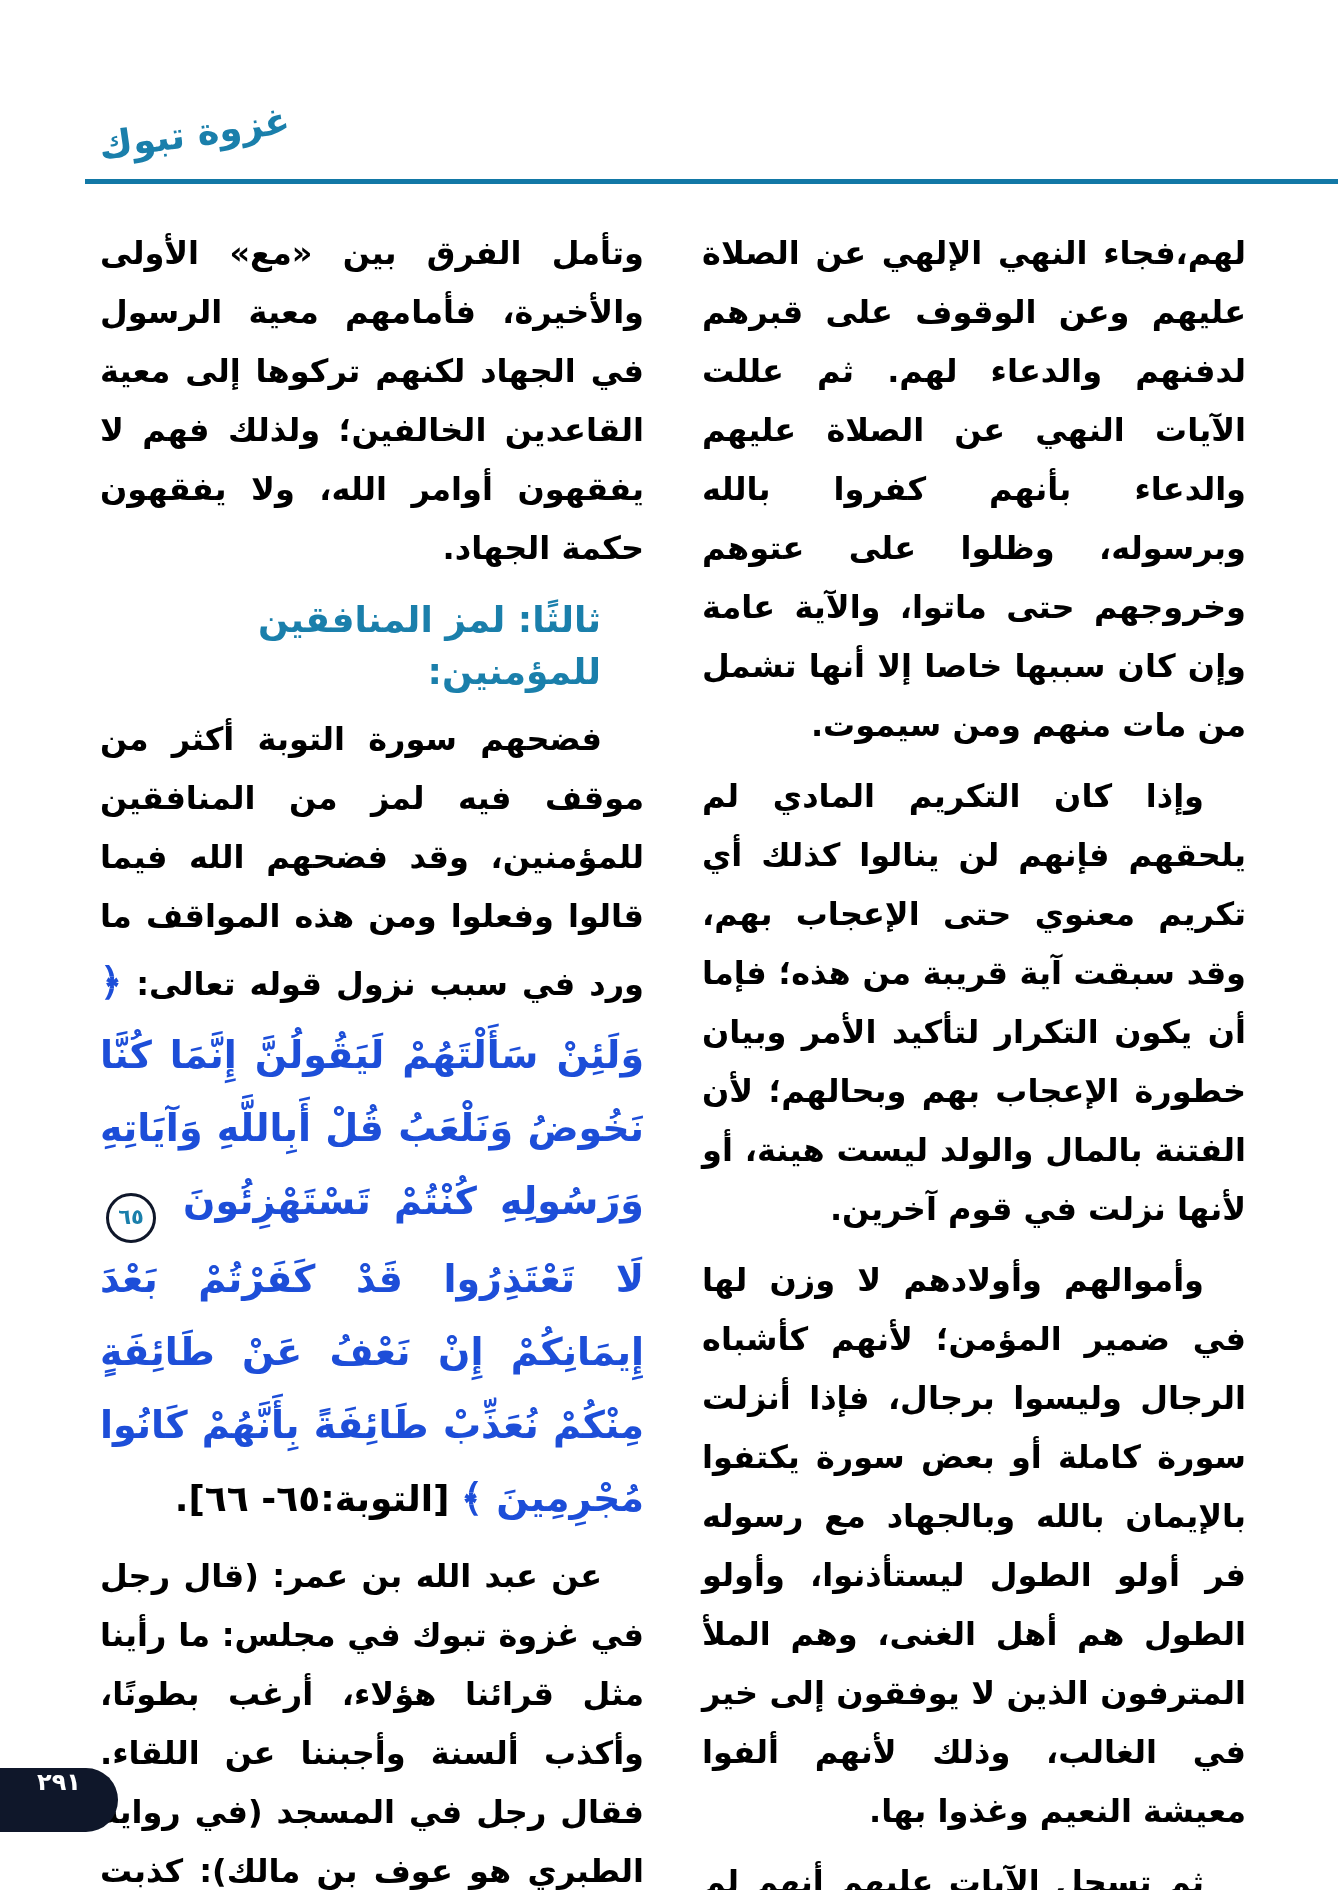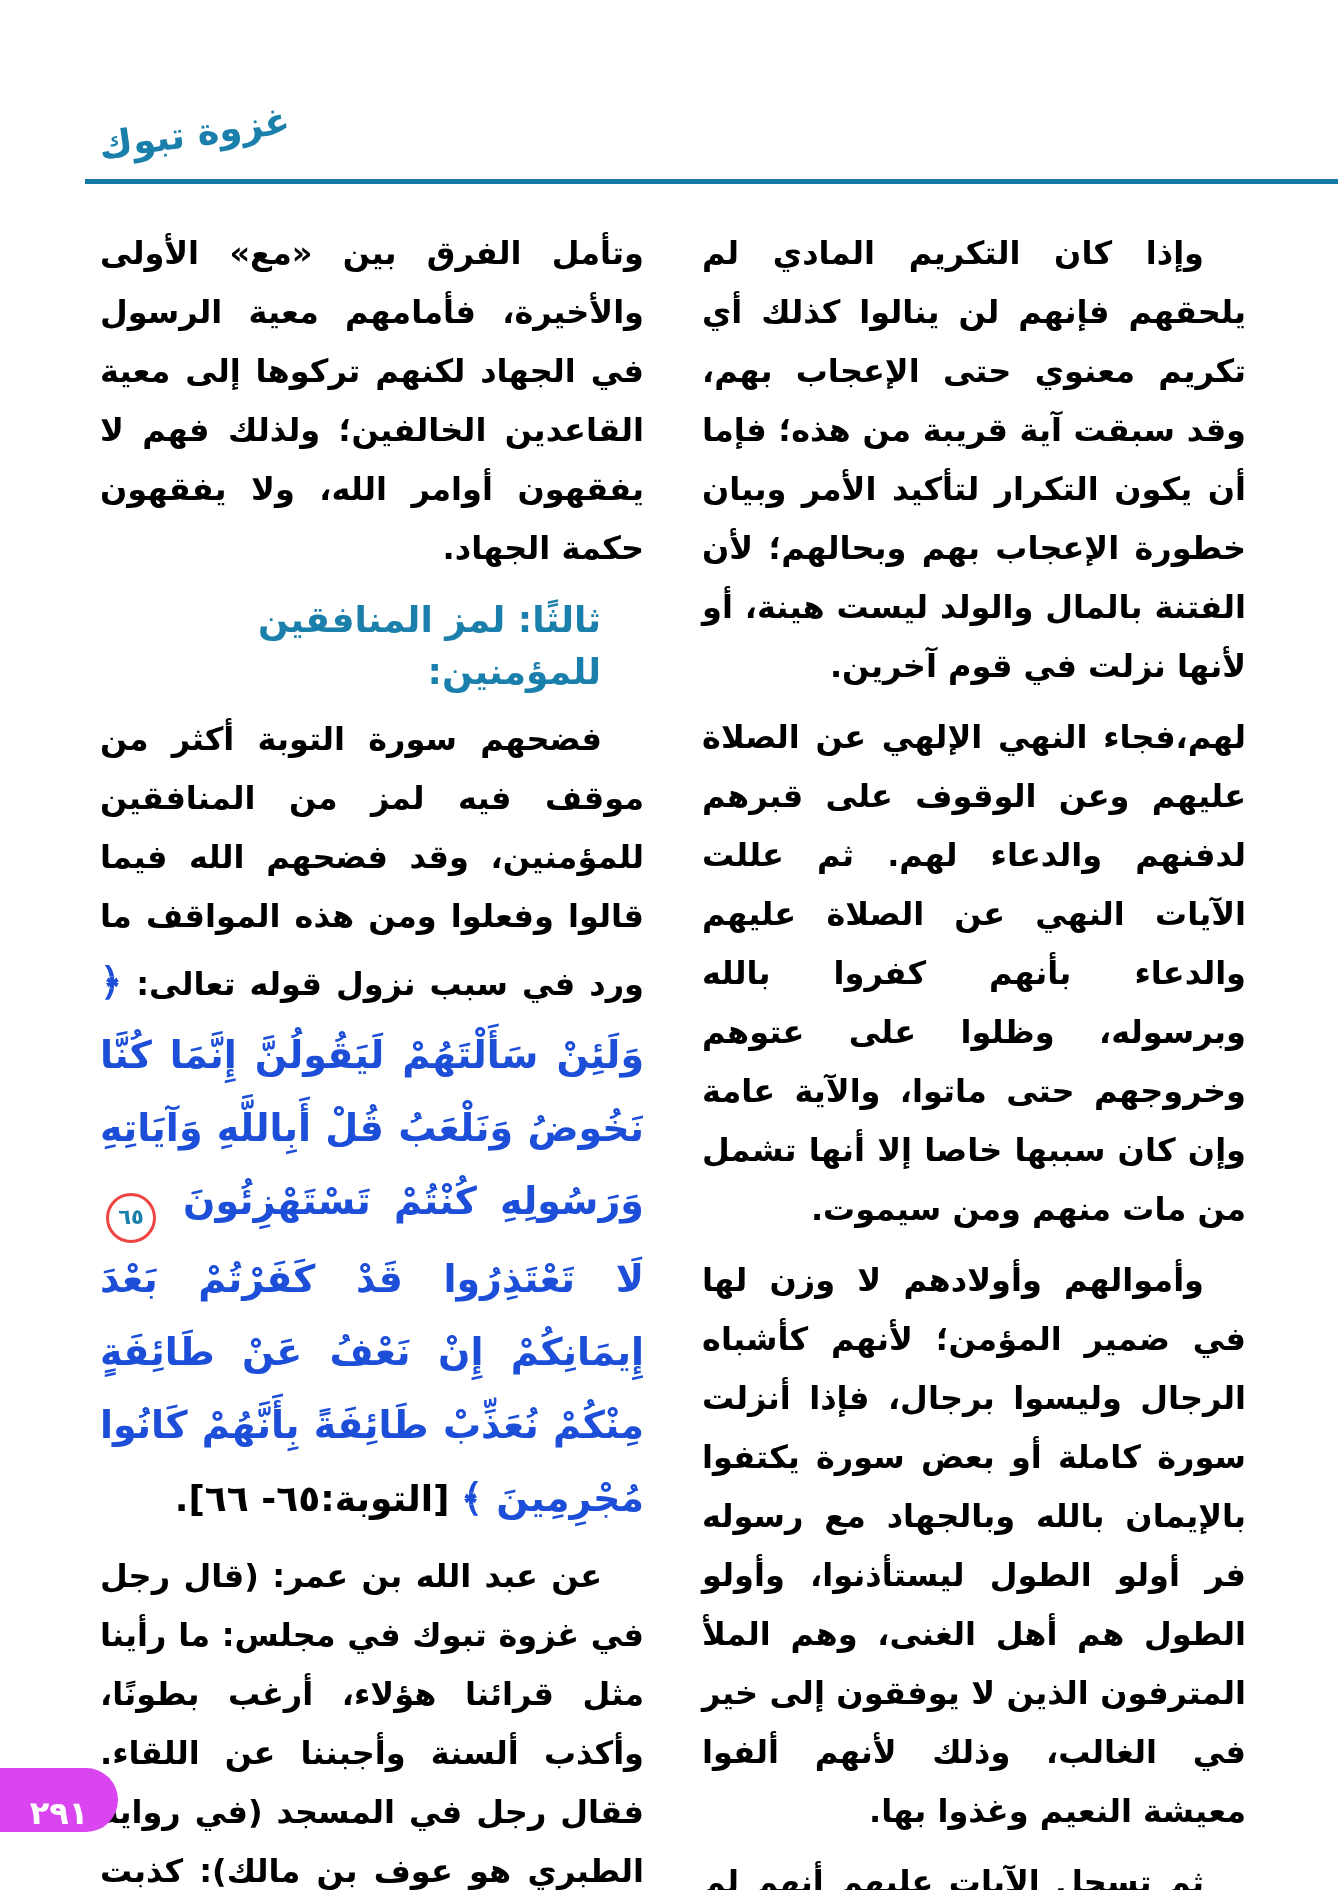--- a/index.html
+++ b/index.html
@@ -38,53 +38,53 @@
   .section-heading{
     margin:16px 55px 10px 0;
     color:#1a7fab;font-size:36px;font-weight:bold;line-height:1.45;text-align:right;
   }
   .quran{
     color:#1d4ed8;font-size:38px;font-weight:bold;line-height:73px;
   }
   .ayah-circle{
     display:inline-flex;align-items:center;justify-content:center;
     width:44px;height:44px;margin:0 6px;
-    border:3px solid #ef4444;border-radius:50%;
+    border:3px solid #0f172a;border-radius:50%;
     color:#1a7fab;font-size:21px;font-weight:bold;
     vertical-align:-10px;text-indent:0;
   }
   .verse-ref{color:#000;font-size:36px;font-weight:bold;}
   
   .page-badge{
     position:absolute;left:0;top:1768px;
     width:118px;height:64px;
-    background:#d946ef;border-radius:0 34px 34px 0;
-    display:flex;align-items:flex-end;justify-content:center;
-    color:#ffffff;font-size:32px;font-weight:bold;
+    background:#0f172a;border-radius:0 34px 34px 0;
+    display:flex;align-items:flex-start;justify-content:center;
+    color:#ffffff;font-size:24px;font-weight:bold;
   }
   .site-url{
     position:absolute;left:152px;top:1782px;
     color:#1a7fab;font-size:29px;font-weight:bold;
     direction:ltr;letter-spacing:1px;
   }
 </style>
 </head>
 <body>
 
 <div class="page">
 
   <div class="calligraphy-title">غزوة تبوك</div>
 
   <div class="header-rule"></div>
 
   <main class="columns">
 
     <section class="col">
+      <p class="body-p no-indent">لهم،فجاء النهي الإلهي عن الصلاة عليهم وعن الوقوف على قبرهم لدفنهم والدعاء لهم. ثم عللت الآيات النهي عن الصلاة عليهم والدعاء بأنهم كفروا بالله وبرسوله، وظلوا على عتوهم وخروجهم حتى ماتوا، والآية عامة وإن كان سببها خاصا إلا أنها تشمل من مات منهم ومن سيموت.</p>
       <p class="body-p">وإذا كان التكريم المادي لم يلحقهم فإنهم لن ينالوا كذلك أي تكريم معنوي حتى الإعجاب بهم، وقد سبقت آية قريبة من هذه؛ فإما أن يكون التكرار لتأكيد الأمر وبيان خطورة الإعجاب بهم وبحالهم؛ لأن الفتنة بالمال والولد ليست هينة، أو لأنها نزلت في قوم آخرين.</p>
-      <p class="body-p no-indent">لهم،فجاء النهي الإلهي عن الصلاة عليهم وعن الوقوف على قبرهم لدفنهم والدعاء لهم. ثم عللت الآيات النهي عن الصلاة عليهم والدعاء بأنهم كفروا بالله وبرسوله، وظلوا على عتوهم وخروجهم حتى ماتوا، والآية عامة وإن كان سببها خاصا إلا أنها تشمل من مات منهم ومن سيموت.</p>
       <p class="body-p">وأموالهم وأولادهم لا وزن لها في ضمير المؤمن؛ لأنهم كأشباه الرجال وليسوا برجال، فإذا أنزلت سورة كاملة أو بعض سورة يكتفوا بالإيمان بالله وبالجهاد مع رسوله فر أولو الطول ليستأذنوا، وأولو الطول هم أهل الغنى، وهم الملأ المترفون الذين لا يوفقون إلى خير في الغالب، وذلك لأنهم ألفوا معيشة النعيم وغذوا بها.</p>
       <p class="body-p">ثم تسجل الآيات عليهم أنهم لم يكتفوا بالاستئذان وإنما قالوا: دعنا ننعم مع هؤلاء القاعدين من النساء وغيرهم، فرضوا لأنفسهم بالمهانة، فكان جزاؤهم أن طبع الله على قلوبهم فلا يصل إليها خير أبدًا،</p>
     </section>
 
     <section class="col">
       <p class="body-p no-indent">وتأمل الفرق بين «مع» الأولى والأخيرة، فأمامهم معية الرسول في الجهاد لكنهم تركوها إلى معية القاعدين الخالفين؛ ولذلك فهم لا يفقهون أوامر الله، ولا يفقهون حكمة الجهاد.</p>
 
       <h2 class="section-heading">ثالثًا: لمز المنافقين للمؤمنين:</h2>
 
       <p class="body-p">

